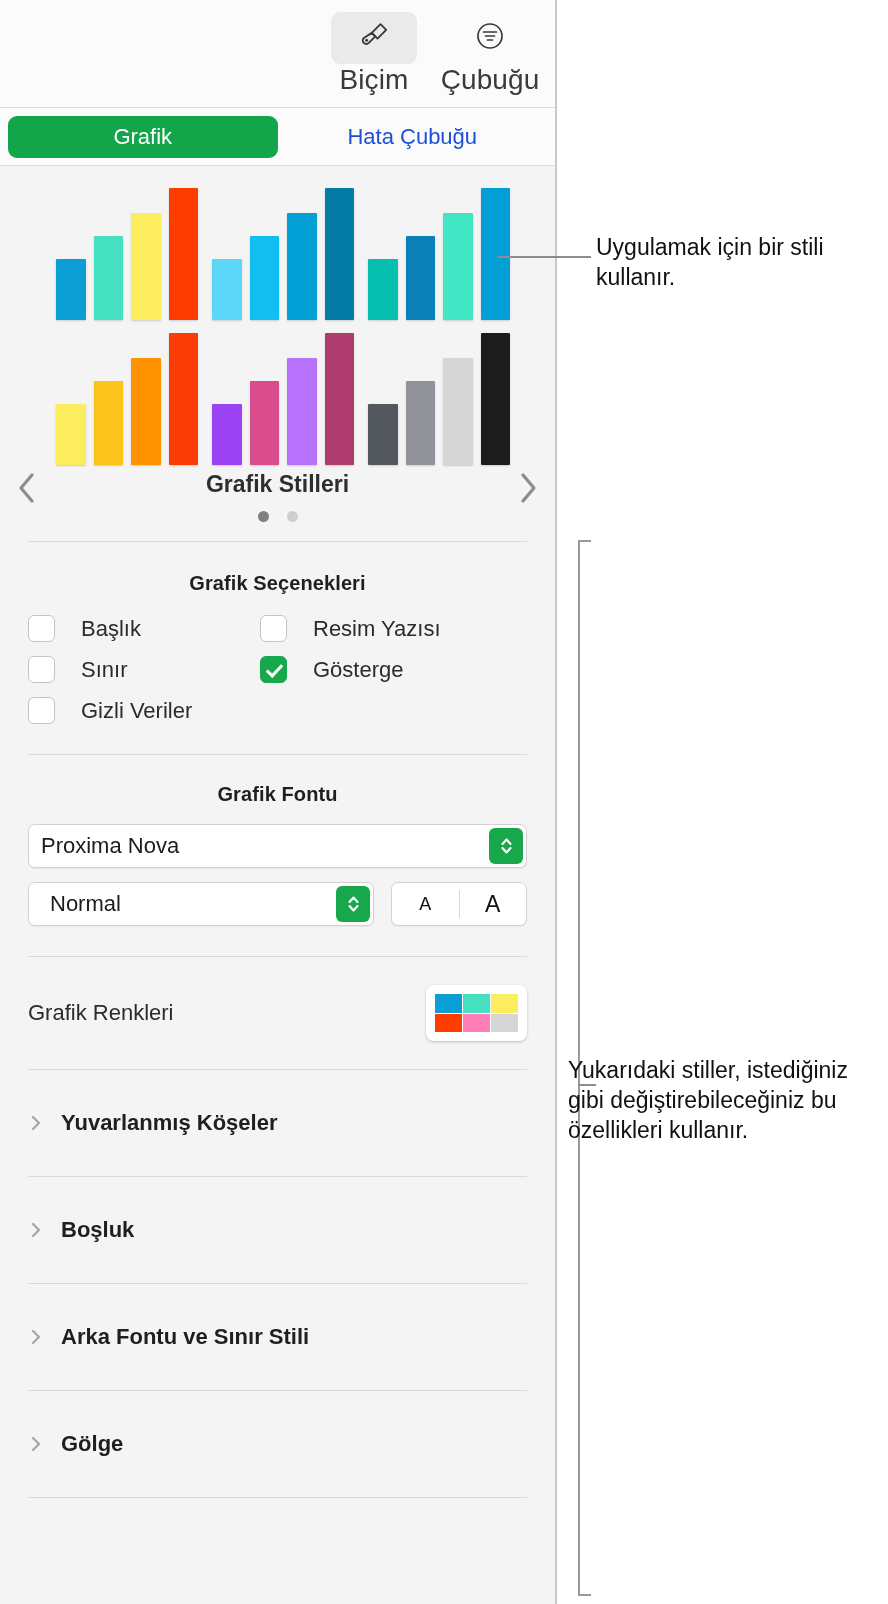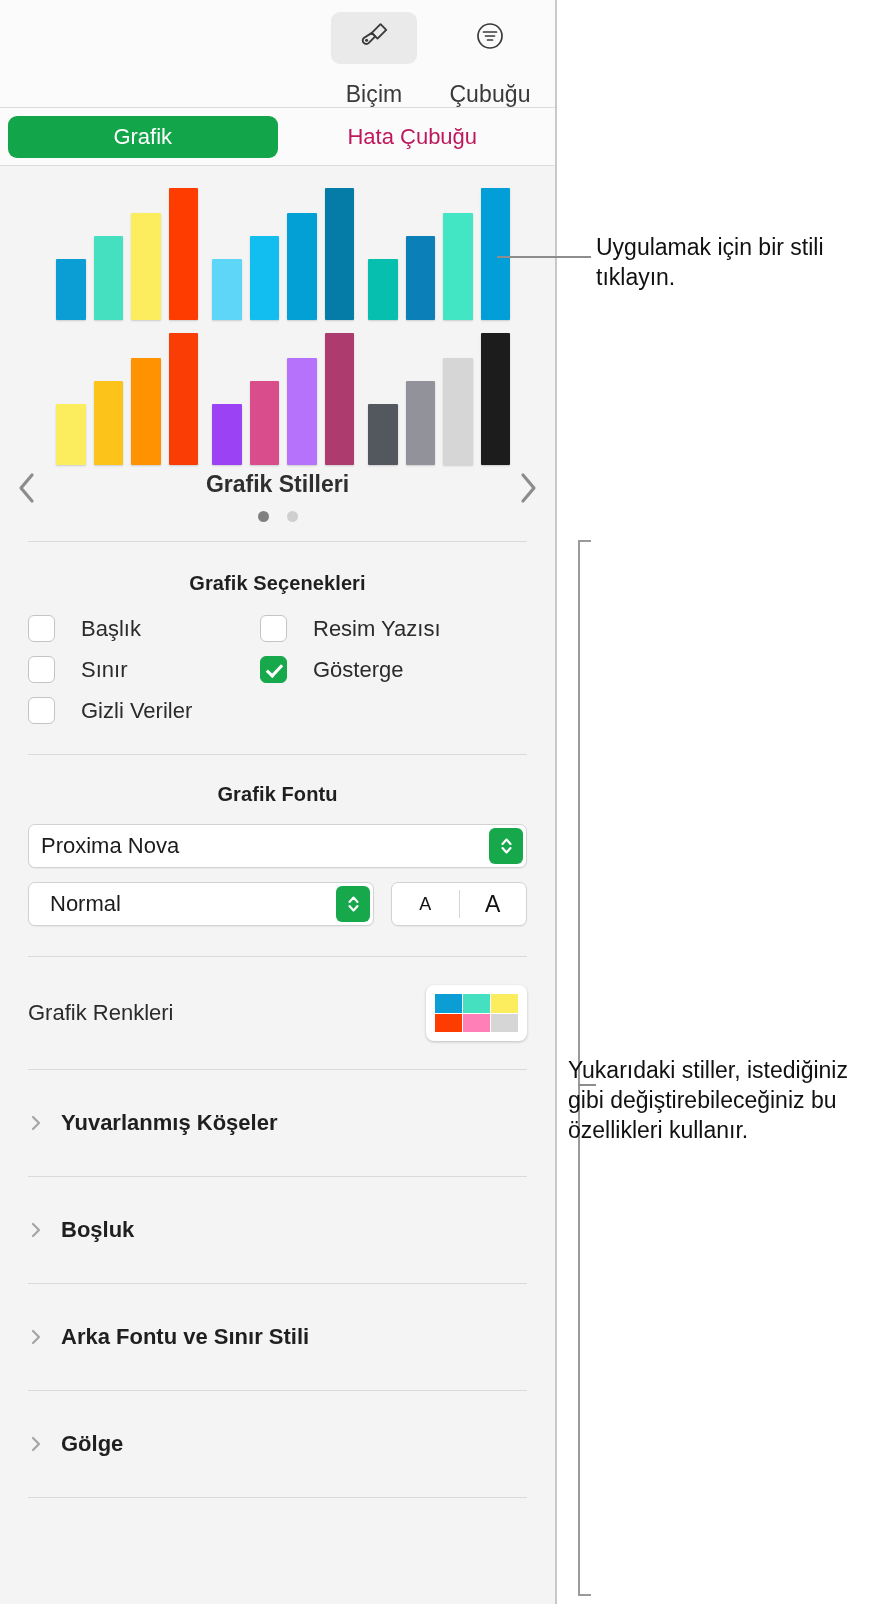--- a/index.html
+++ b/index.html
@@ -47,23 +47,23 @@
     width: 86px;
     height: 52px;
     margin: 0 auto;
     border-radius: 9px;
     display: flex;
     align-items: center;
     justify-content: center;
   }
   .tool-btn.active .chip { background: #eaeaea; }
   .tool-btn .lbl {
-    font-size: 23px;
+    font-size: 28px;
     color: #3a3a3a;
-    margin-top: 17px;
+    margin-top: 0;
     letter-spacing: .1px;
   }
   #btn-bicim { left: 322px; }
   #btn-duzenle { left: 438px; }
 
   
   .tabs {
     height: 58px;
     background: #fbfbfb;
     border-bottom: 1px solid #dcdcdc;
@@ -72,21 +72,21 @@
     padding: 0 8px;
     box-sizing: border-box;
   }
   .tab {
     flex: 1;
     height: 42px;
     line-height: 42px;
     text-align: center;
     font-size: 22px;
     border-radius: 9px;
-    color: #be185d;
+    color: #1d4ed8;
     cursor: default;
   }
   .tab.selected {
     background: #13a54a;
     color: #ffffff;
     font-weight: 400;
   }
 
   
   .carousel {
@@ -604,17 +604,17 @@
         <polyline points="5,5 11,11 5,17"></polyline>
       </svg>
     </span>
     <span class="disc-lbl">Gölge</span>
   </div>
   <div class="rule"></div>
 
 </div>
 
 <div class="leader" id="leader-1"></div>
-<div class="callout-text" id="callout-1">Uygulamak için bir stili tıklayın.</div>
+<div class="callout-text" id="callout-1">Uygulamak için bir stili kullanır.</div>
 
 <div class="bracket"></div>
 <div class="leader" id="leader-2"></div>
 <div class="callout-text" id="callout-2">Yukarıdaki stiller, istediğiniz gibi değiştirebileceğiniz bu özellikleri kullanır.</div>
 
 </body></html>

